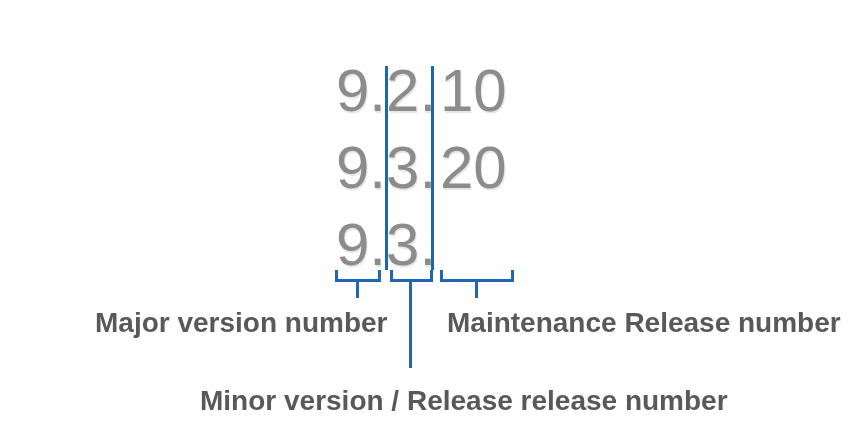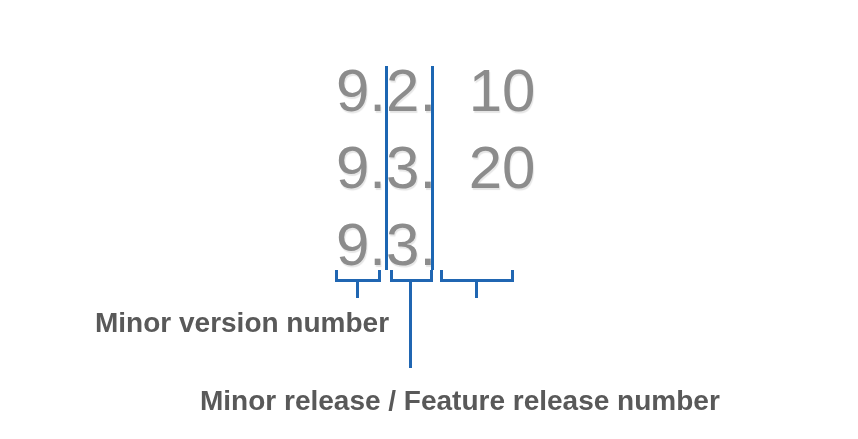--- a/index.html
+++ b/index.html
@@ -7,21 +7,21 @@
     position:relative;width:858px;height:439px;background:#ffffff;overflow:hidden;
     font-family:"Liberation Sans",sans-serif;
   }
   
   .rows{position:absolute;left:335px;top:52px;}
   .vrow{display:flex;align-items:center;height:77px;font-size:60px;line-height:1;
         color:#8C8C8C;text-shadow:1px 2px 1px rgba(0,0,0,0.10);}
   .cell{display:block;white-space:nowrap;}
   .cell.major{width:51px;text-align:right;}
   .cell.minor{width:45px;text-align:right;}
-  .cell.maint{padding-left:16px;text-align:center;min-width:110px;}
+  .cell.maint{padding-left:9px;text-align:left;min-width:110px;}
   
   .vline{position:absolute;top:66px;height:204px;width:3px;background:#1C66B2;}
   .vline.v1{left:385px;}
   .vline.v2{left:431px;}
   
   .bbar{position:absolute;top:279px;height:3px;background:#2066B2;}
   .bbar.b1{left:335px;width:46px;}
   .bbar.b2{left:390px;width:43px;}
   .bbar.b3{left:440px;width:74px;}
   .btick{position:absolute;width:3px;background:#2066B2;}
@@ -73,16 +73,17 @@
   <div class="bbar b2"></div>
   <div class="btick up b2l"></div>
   <div class="btick up b2r"></div>
   <div class="btick stem b2c"></div>
 
   <div class="bbar b3"></div>
   <div class="btick up b3l"></div>
   <div class="btick up b3r"></div>
   <div class="btick stem b3c"></div>
 
-  <div class="lbl major">Minor version number</div>
-  <div class="lbl minor">Minor release / Feature release number</div>
+  <div class="lbl major">Major version number</div>
+  <div class="lbl maint">Maintenance Release number</div>
+  <div class="lbl minor">Minor version / Release release number</div>
 
 </div>
 
 </body></html>

